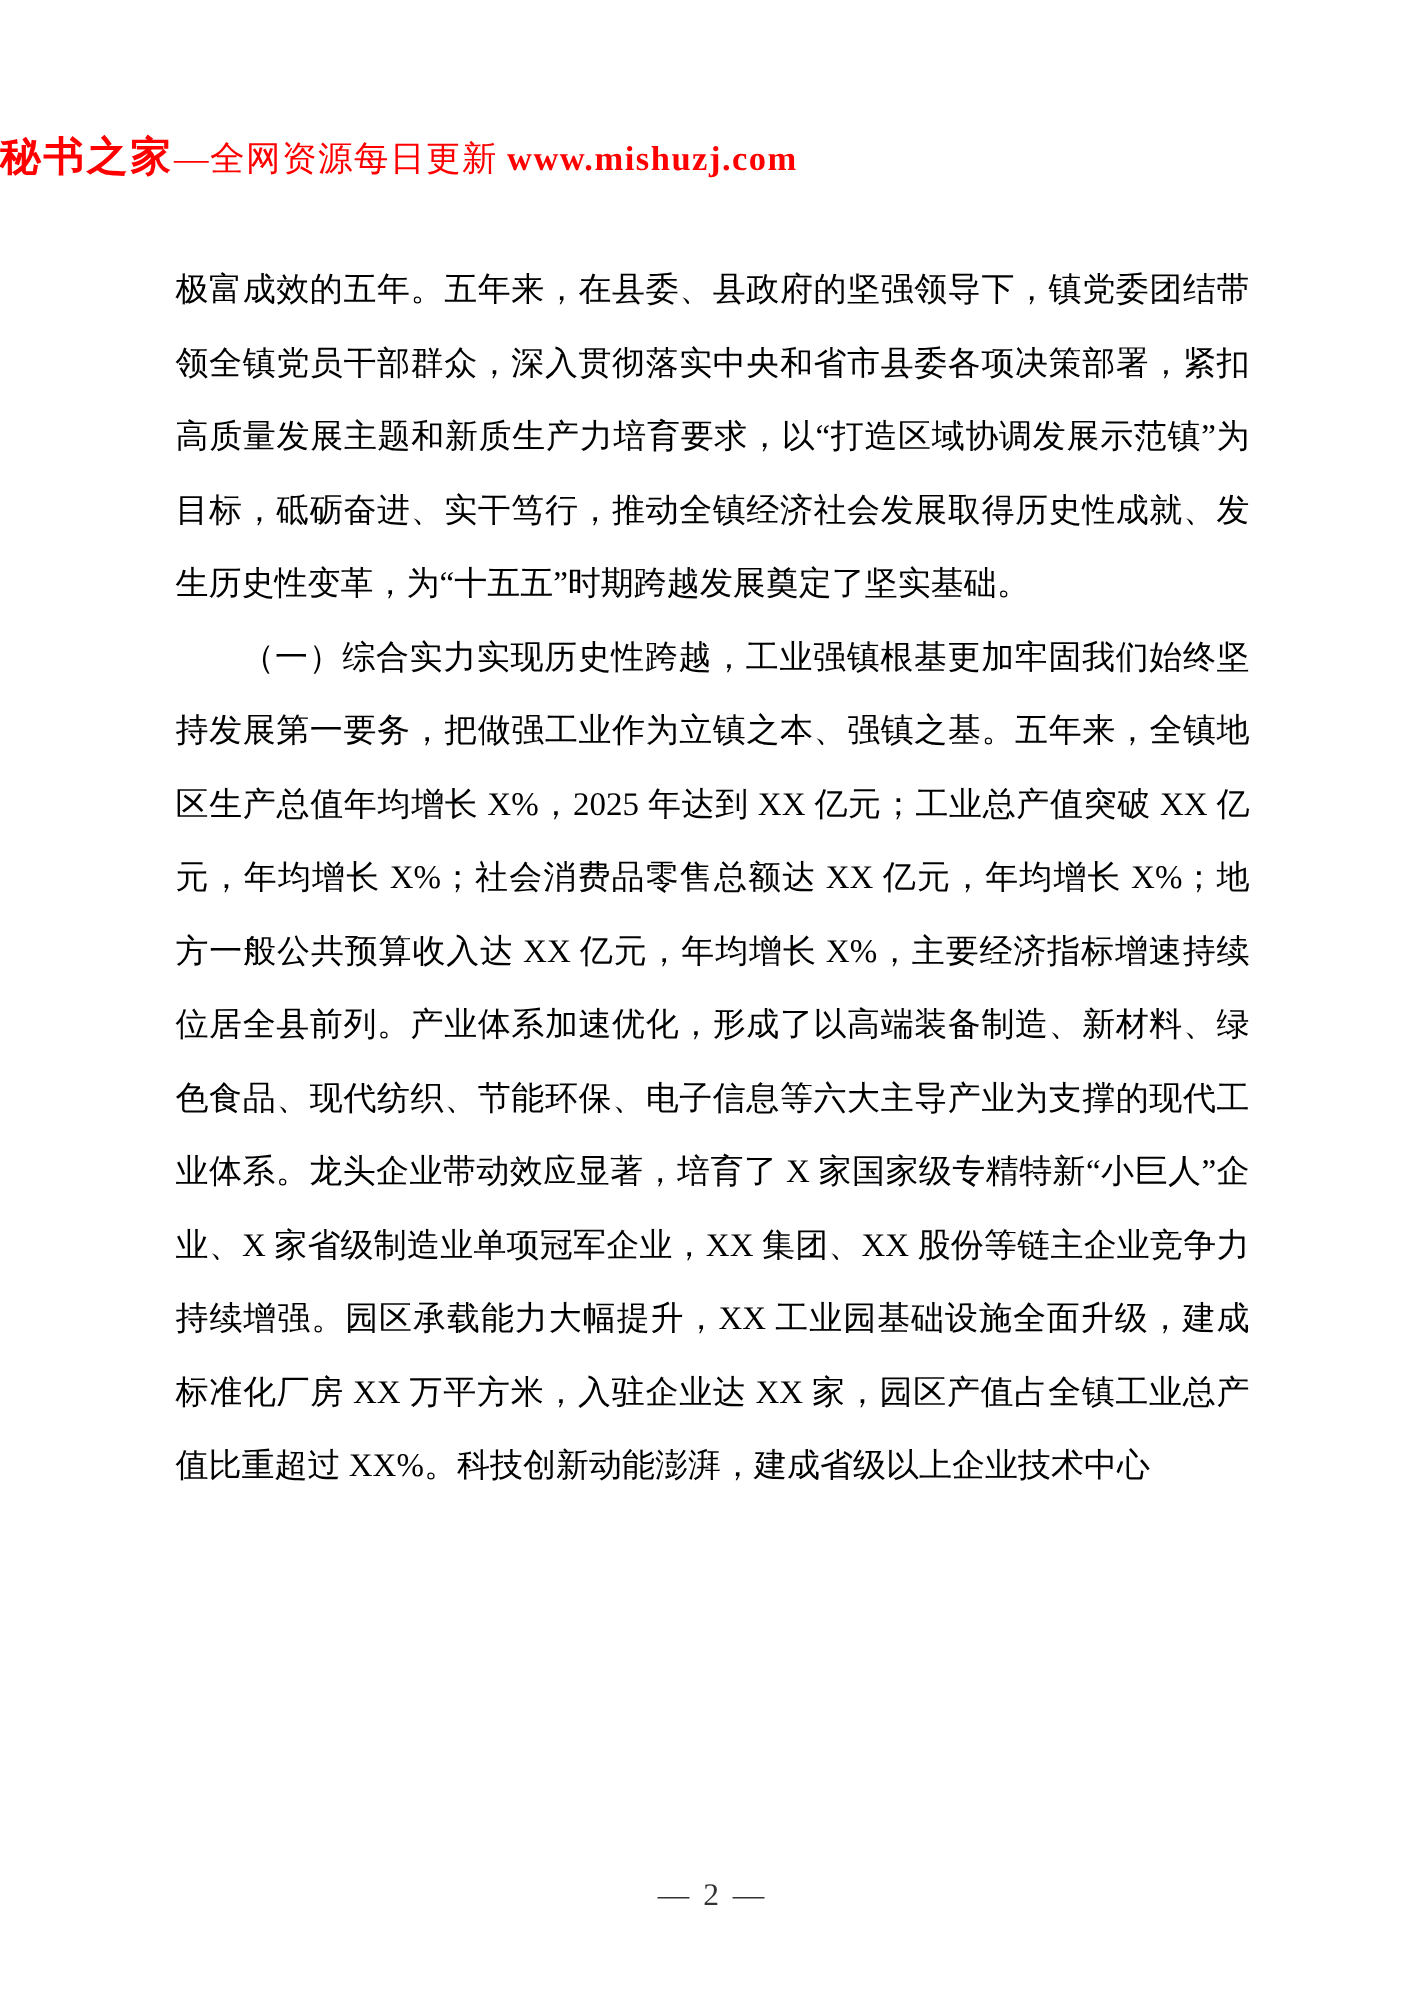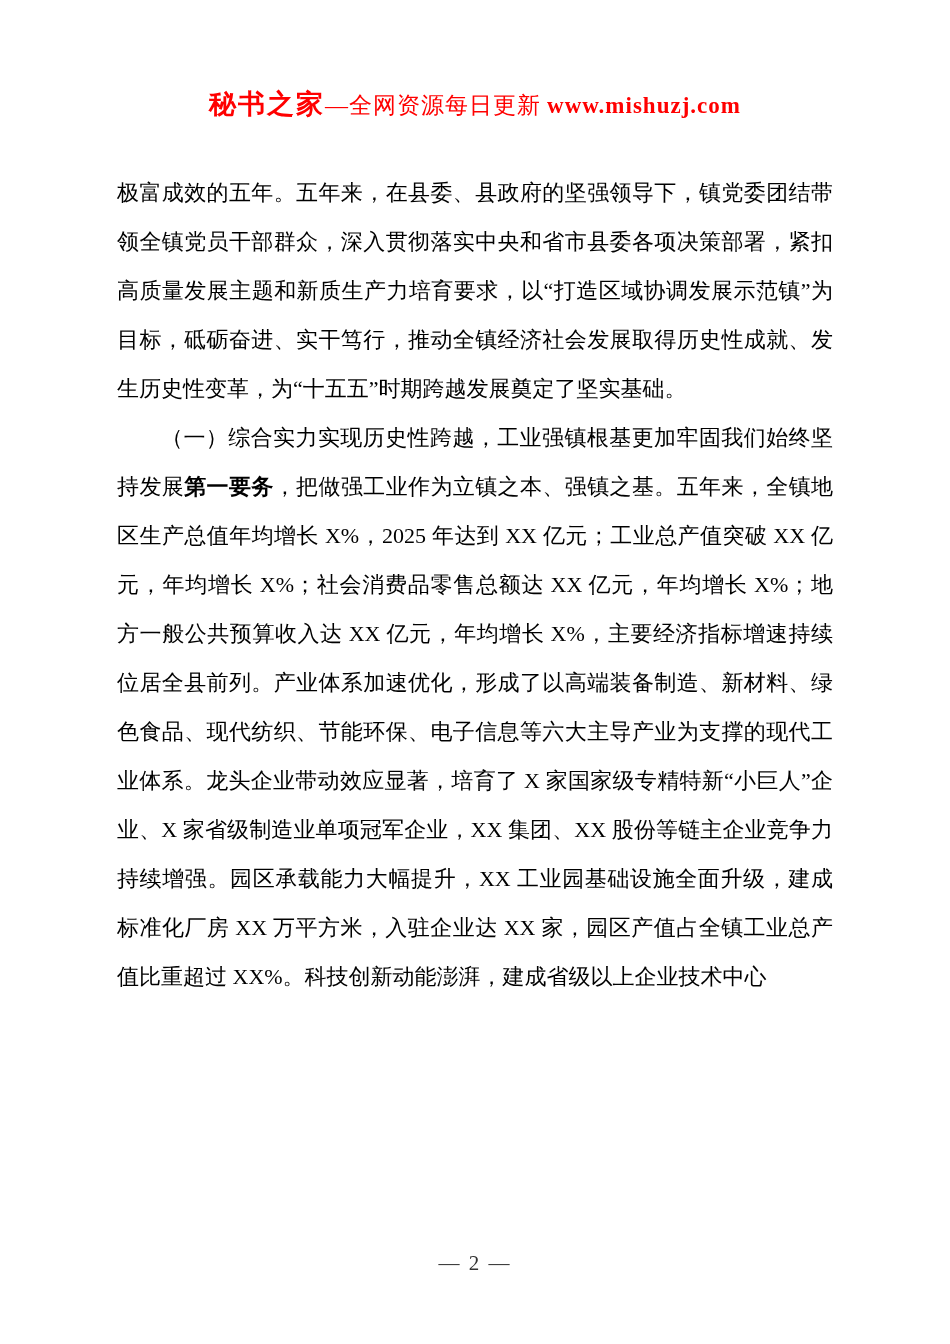--- a/index.html
+++ b/index.html
@@ -14,21 +14,21 @@
     background: #ffffff;
     overflow: hidden;
     font-family: "Liberation Serif", "DejaVu Serif", serif;
     color: #000000;
   }
   .doc-header {
     position: absolute;
     top: 86px;
     left: 0;
     width: 100%;
-    text-align: center;
+    text-align: left;
     color: var(--header-color, #ff0000);
     font-size: 23px;
     letter-spacing: 1px;
     white-space: nowrap;
   }
   .doc-header .brand {
     font-weight: bold;
     font-size: 27px;
     letter-spacing: 2px;
   }
@@ -51,21 +51,21 @@
     text-justify: inter-ideograph;
   }
   .para {
     margin: 0;
     word-break: break-all;
   }
   .para.indent {
     text-indent: 2em;
   }
   .seg-bold {
-    font-weight: bold;
+    font-weight: normal;
   }
   .doc-footer {
     position: absolute;
     bottom: 68px;
     left: 0;
     width: 100%;
     text-align: center;
     font-size: 21px;
     color: #333333;
     letter-spacing: 2px;

